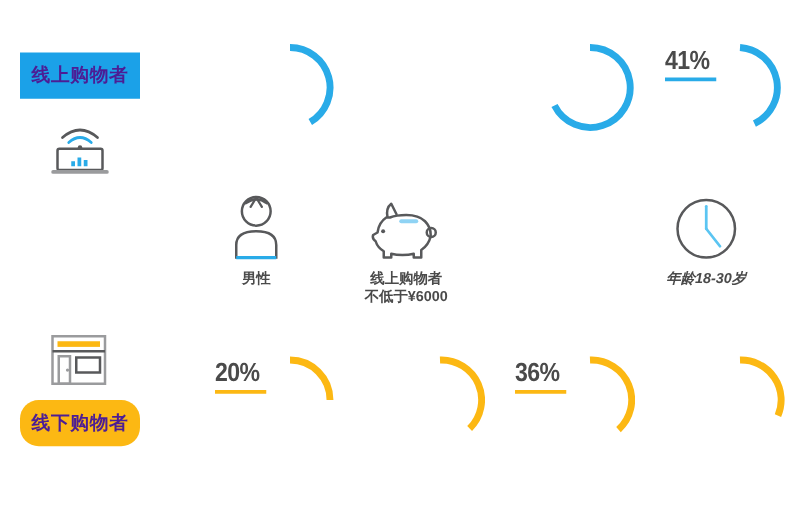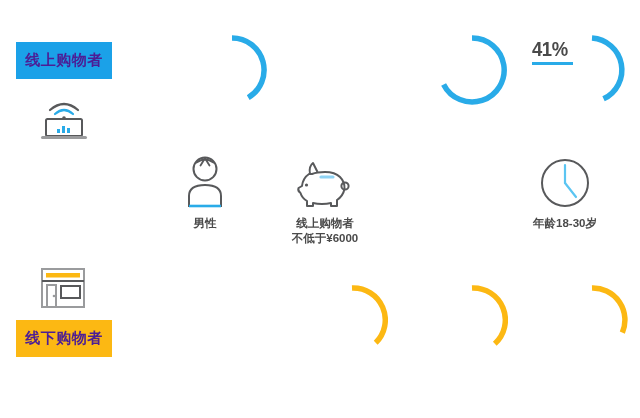--- a/index.html
+++ b/index.html
@@ -36,20 +36,21 @@
   }
   .cat-badge.online {
     left: 16px;
     top: 42px;
     background: #1BA1E8;
   }
   .cat-badge.offline {
     left: 16px;
     top: 320px;
     background: #FCB813;
+    border-radius: 15px;
   }
   .cat-icon {
     position: absolute;
     width: 64px;
     height: 46px;
   }
   .cat-icon.online { left: 32px; top: 96px; }
   .cat-icon.offline { left: 34px; top: 266px; }
 
   
@@ -190,21 +191,21 @@
         <line x1="26" y1="19" x2="38" y2="19" stroke="#8FD3F4" stroke-width="3.2" stroke-linecap="round"></line>
       </svg>
     </div>
     <div class="caption">
       <span>线上购物者</span>
       <span>不低于¥6000</span>
     </div>
   </div>
 
 
-  <div class="attr" style="left:505px; top:152px;">
+  <div class="attr" style="left:505px; top:152px;font-style:italic;">
     <div class="glyph">
       <svg viewBox="0 0 54 54" width="54" height="54">
         <circle cx="27" cy="29" r="23" fill="none" stroke="#58595B" stroke-width="2"></circle>
         <line x1="27" y1="29" x2="27" y2="11" stroke="#5BC5F2" stroke-width="2.2" stroke-linecap="round"></line>
         <line x1="27" y1="29" x2="38" y2="43" stroke="#5BC5F2" stroke-width="2.2" stroke-linecap="round"></line>
       </svg>
     </div>
     <div class="caption">
       <span>年龄18-30岁</span>
     </div>
@@ -216,35 +217,50 @@
       <rect x="12" y="7" width="34" height="4.5" fill="#FCB813"></rect>
       <line x1="8" y1="15" x2="50" y2="15" stroke="#58595B" stroke-width="2"></line>
       <rect x="13" y="19" width="9" height="22" fill="none" stroke="#9A9B9D" stroke-width="2"></rect>
       <circle cx="20" cy="30" r="1.3" fill="#9A9B9D"></circle>
       <rect x="27" y="20" width="19" height="12" fill="none" stroke="#58595B" stroke-width="2"></rect>
     </svg>
   </div>
 
   <div class="cat-badge offline">线下购物者</div>
 
+  <div class="gauge yellow" style="left:168px; top:278px;">
+    <div class="ring">
+      <svg viewBox="0 0 72 72" width="72" height="72">
+        <path d="M 36 4 A 32 32 0 0 1 68 36" fill="none" stroke="#FCB813" stroke-width="5.5" stroke-linecap="butt"></path>
+      </svg>
+    </div>
+    <div class="pct-wrap">
+      <span class="pct">20%</span>
+      <span class="underline"></span>
+    </div>
+  </div>
 
   <div class="gauge yellow" style="left:288px; top:278px;">
     <div class="ring">
       <svg viewBox="0 0 72 72" width="72" height="72">
         <path d="M 36 4 A 32 32 0 0 1 59.71 58.80" fill="none" stroke="#FCB813" stroke-width="5.5" stroke-linecap="butt"></path>
       </svg>
     </div>
   </div>
 
   <div class="gauge yellow" style="left:408px; top:278px;">
     <div class="ring">
       <svg viewBox="0 0 72 72" width="72" height="72">
         <path d="M 36 4 A 32 32 0 0 1 58.80 59.71" fill="none" stroke="#FCB813" stroke-width="5.5" stroke-linecap="butt"></path>
       </svg>
     </div>
+    <div class="pct-wrap">
+      <span class="pct">36%</span>
+      <span class="underline"></span>
+    </div>
   </div>
 
   <div class="gauge yellow" style="left:528px; top:278px;">
     <div class="ring">
       <svg viewBox="0 0 72 72" width="72" height="72">
         <path d="M 36 4 A 32 32 0 0 1 66.36 48.56" fill="none" stroke="#FCB813" stroke-width="5.5" stroke-linecap="butt"></path>
       </svg>
     </div>
   </div>
 

